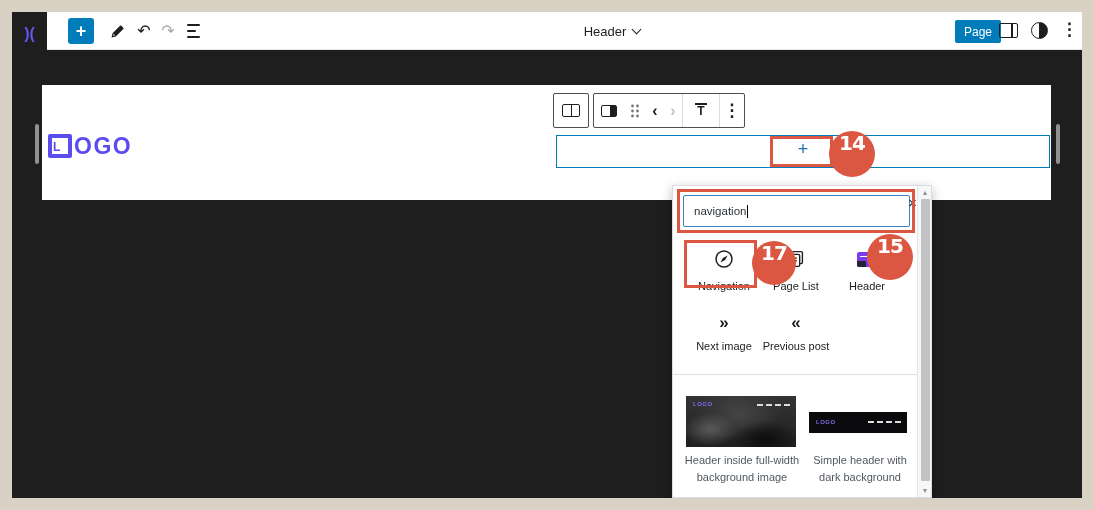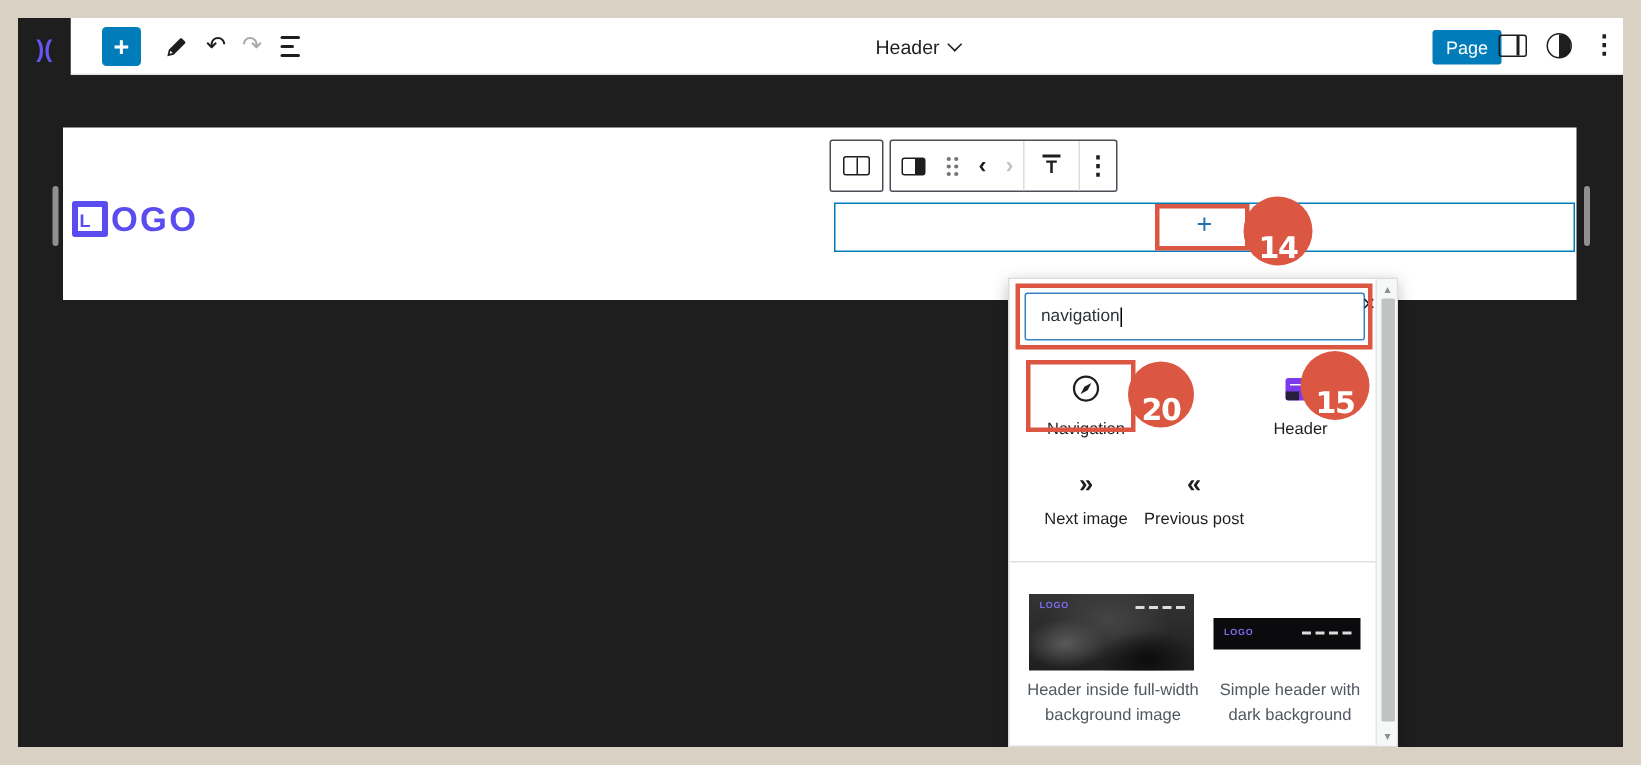--- a/index.html
+++ b/index.html
@@ -69,21 +69,21 @@
   
   .sel-block { position:absolute; left:544px; top:123px; width:494px; height:33px; background:#fff;
                border:1.5px solid #007cba; z-index:3; }
   .plus-glyph { position:absolute; left:0; right:0; top:4px; text-align:center; color:#2271b1;
                 font-size:18px; line-height:1; cursor:pointer; }
 
   
   .ann-rect { position:absolute; border:3px solid #dc5742; z-index:25; pointer-events:none; }
   .rect-plus { left:758px; top:124px; width:63px; height:31px; }
   .badge { position:absolute; background:#dc5742; border-radius:50%; color:#fff; z-index:30;
-           display:flex; align-items:flex-end; justify-content:center; font-weight:bold;
+           display:flex; align-items:flex-start; justify-content:center; font-weight:bold;
            font-size:20px; letter-spacing:-1px; font-family:"DejaVu Sans", sans-serif; }
   .badge-14 { left:817px; top:119px; width:46px; height:46px; }
   .badge-15 { left:855px; top:222px; width:46px; height:46px; }
   .badge-16 { left:740px; top:229px; width:44px; height:44px; }
 
   
   .popup { position:absolute; left:660px; top:173px; width:260px; height:313px; background:#fff;
            border:1px solid #dcdcde; box-shadow:0 3px 10px rgba(0,0,0,.25); z-index:20; }
   .popup .ann-search { left:4px; top:3px; width:238px; height:44px; }
   .popup .ann-nav { left:11px; top:54px; width:73px; height:48px; }
@@ -233,20 +233,30 @@
 
       <div class="blk-item bi-1">
         <div class="ic">
           <svg width="24" height="24" viewBox="0 0 24 24">
             <circle cx="12" cy="12" r="8" fill="none" stroke="#1e1e1e" stroke-width="1.5"></circle>
             <path d="M15.6 8.4 10.9 10.9 8.4 15.6 13.1 13.1Z" fill="#1e1e1e"></path>
           </svg>
         </div>
         <div class="lbl">Navigation</div>
       </div>
+      <div class="blk-item bi-2">
+        <div class="ic">
+          <svg width="22" height="22" viewBox="0 0 24 24">
+            <rect x="8" y="4" width="11" height="13" rx="1.5" fill="#fff" stroke="#1e1e1e" stroke-width="1.5"></rect>
+            <rect x="5" y="7" width="11" height="13" rx="1.5" fill="#fff" stroke="#1e1e1e" stroke-width="1.5"></rect>
+            <path d="M8 11h5M8 14h5" stroke="#1e1e1e" stroke-width="1.3"></path>
+          </svg>
+        </div>
+        <div class="lbl">Page List</div>
+      </div>
       <div class="blk-item bi-3">
         <div class="ic">
           <span class="hdr-block-icon">
               <span class="b1"></span>
               <span class="b2"></span>
             </span>
         </div>
         <div class="lbl">Header</div>
       </div>
       <div class="ann-rect ann-nav"></div>
@@ -291,17 +301,17 @@
         <span class="scr-arrow scr-up">▴</span>
         <div class="scrollthumb"></div>
         <span class="scr-arrow scr-dn">▾</span>
       </div>
     </div>
 
     <div class="badge badge-15">
       <span>15</span>
     </div>
     <div class="badge badge-16">
-      <span>20</span>
+      <span>17</span>
     </div>
 
   </div>
 </div>
 
 </body></html>

